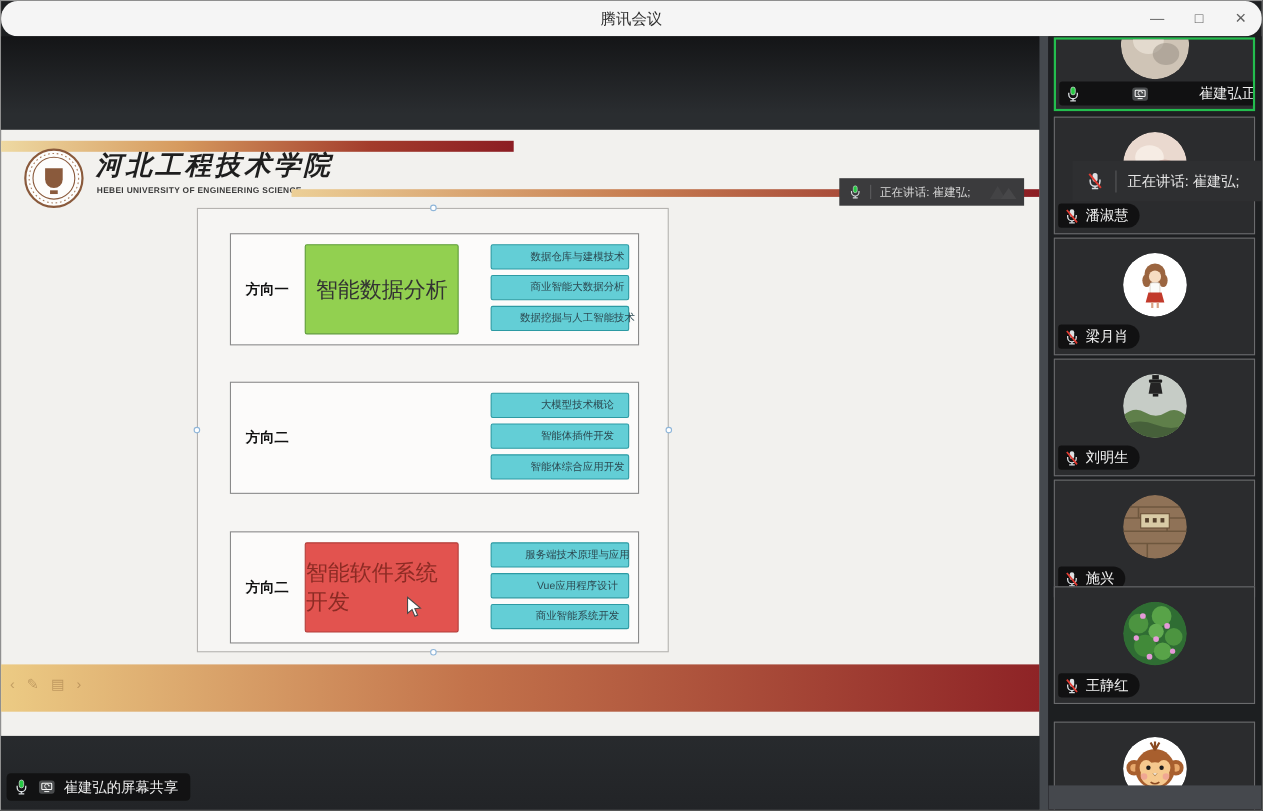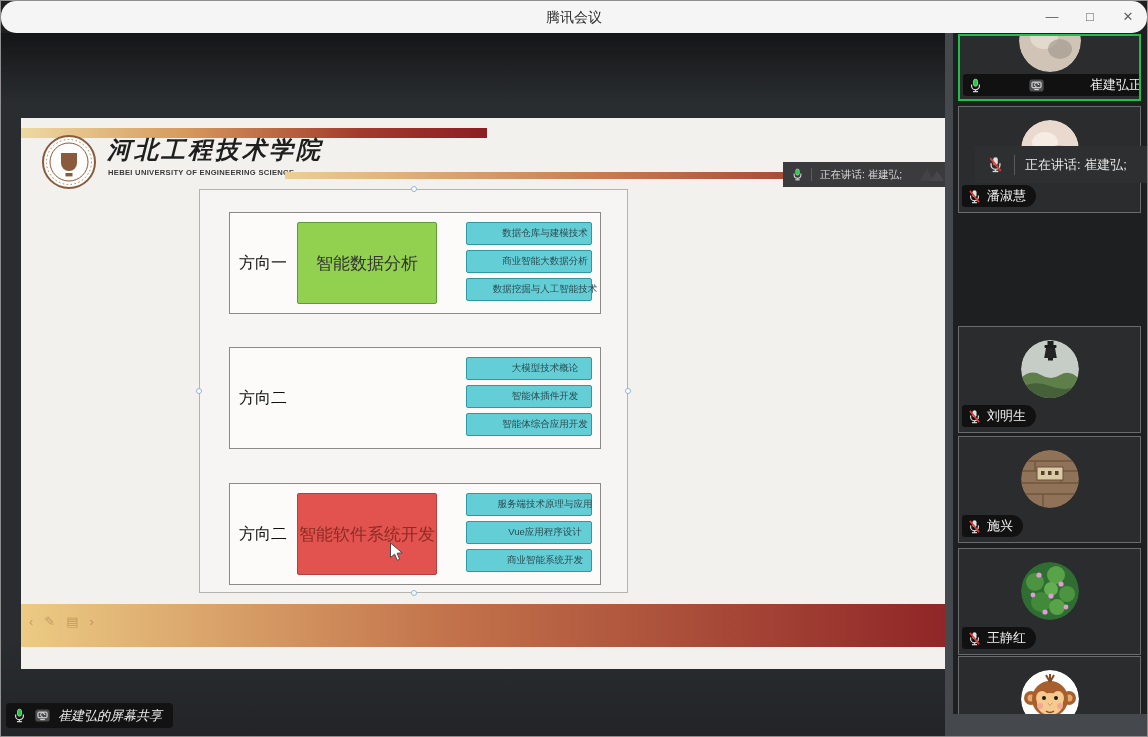--- a/index.html
+++ b/index.html
@@ -9,21 +9,21 @@
   
   .titlebar { position:absolute; left:0; top:0; width:100%; height:32px; background:#f5f5f5;border-radius:15px; }
   .titlebar .title { position:absolute; left:0; right:0; top:0; height:32px; line-height:32px; text-align:center; font-size:14px; color:#2e2e2e; }
   .win-controls { position:absolute; right:0; top:0; height:32px; display:flex; }
   .win-btn { width:38px; height:32px; line-height:32px; text-align:center; font-size:13px; color:#5f5f5f; cursor:default; }
 
   
   .main { position:absolute; left:0; top:32px; width:944px; height:703px;
           background:linear-gradient(180deg,#141517 0%,#2a2d30 10%,#2a2d30 86%,#222427 100%); }
 
-  .slide { position:absolute; left:0; top:85px; width:944px; height:551px; background:#f2f1ee;margin-left:20px; }
+  .slide { position:absolute; left:0; top:85px; width:944px; height:551px; background:#f2f1ee; }
   .bar-top { position:absolute; left:0; top:10px; width:466px; height:10px;
              background:linear-gradient(90deg,#eed9a2 0%,#d69a5e 35%,#a33c2c 72%,#8c1d23 100%); }
   .bar-thin { position:absolute; left:264px; top:54px; width:680px; height:7px;
              background:linear-gradient(90deg,#eccf96 0%,#c87f52 45%,#8c1d23 100%); }
   .bar-bottom { position:absolute; left:0; top:486px; width:944px; height:43px;
              background:linear-gradient(90deg,#eccb84 0%,#c3734b 45%,#8e2326 100%); }
 
   .logo { position:absolute; left:20px; top:16px; width:56px; height:56px; }
   .org-cn { position:absolute; left:86px; top:16px; font-family:"DejaVu Serif", serif; font-style:italic; font-weight:bold;
             font-size:24px; letter-spacing:3px; color:#1e1e1e; }
@@ -32,34 +32,34 @@
   .slide-toast { position:absolute; left:762px; top:44px; width:168px; height:25px; background:#3b3b3d;
                  display:flex; align-items:center; padding-left:8px; }
   .slide-toast .txt { font-size:10.5px; color:#d8d8d8; margin-left:8px; white-space:nowrap; }
   .vdiv { width:1px; height:13px; background:#5c5c5e; margin-left:7px; }
   .toast-mark { position:absolute; right:5px; top:3px; opacity:.55; }
 
   .container { position:absolute; left:178px; top:71px; width:429px; height:404px; background:#f6f5f3; border:1px solid #b5b3b0; }
   .handle { position:absolute; width:6px; height:6px; border:1px solid #8fb6d9; background:#fff; border-radius:50%; }
   .row { position:absolute; left:29px; width:372px; height:102px; background:#fcfbfa; border:1px solid #8a8a8a; }
   .row-label { position:absolute; left:0; top:0; width:66px; height:100%; display:flex; align-items:center; justify-content:center;
-               font-size:16px; font-weight:normal; color:#111; }
+               font-size:13px; font-weight:bold; color:#111; }
   .main-box { position:absolute; left:67px; top:9px; width:140px; height:82px; display:flex; align-items:center; justify-content:center;
-              font-size:17px; border-radius:2px; }
+              font-size:20px; border-radius:2px; }
   .main-box.green { background:#92d050; border:1.5px solid #5e9c39; color:#333; }
   .main-box.red   { background:#e2534f; border:1.5px solid #b23f3b; color:#8c2b24; }
   .course { position:absolute; left:236px; width:126px; height:23px; background:#63ced6; border:1.5px solid #2d9aa3; border-radius:2px;
             display:flex; align-items:center; justify-content:center; font-size:9.5px; color:#2c4a52; white-space:nowrap;padding-left:32px; }
 
   .ghost-controls { position:absolute; left:8px; top:496px; display:flex; gap:11px; opacity:.32; color:#6d4520; font-size:13px; }
 
   .cursor { position:absolute; left:368px; top:424px; }
 
   .share-badge { position:absolute; left:5px; bottom:8px; height:25px; display:inline-flex; align-items:center; gap:8px;
-                 padding:0 11px 0 6px; background:rgba(16,16,16,0.88); border-radius:4px; color:#ededed; font-size:13px;font-style:italic; }
+                 padding:0 11px 0 6px; background:rgba(16,16,16,0.88); border-radius:4px; color:#ededed; font-size:13px; }
 
   
   .divider { position:absolute; left:944px; top:32px; width:8px; height:703px; background:#45494e; }
 
   
   .sidebar { position:absolute; left:952px; top:32px; width:194px; height:703px; background:#1d1f21; overflow:hidden; }
   .tile { position:absolute; left:5px; width:183px; height:107px; background:#2b2c2e; border:1px solid #6a6b6d; overflow:hidden; }
   .tile.active { border:2px solid #23bd4e; height:67px; }
   .avatar { position:absolute; left:50%; transform:translateX(-50%); top:13px; width:58px; height:58px; border-radius:50%; overflow:hidden; }
   .tile.active .avatar { top:-26px; width:62px; height:62px; }
@@ -224,20 +224,41 @@
         </svg>
       </div>
       <div class="name-badge">
         <svg width="15" height="15">
             <use href="#ic-mic-off"></use>
           </svg>
         <span>潘淑慧</span>
       </div>
     </div>
 
+    <div class="tile" style="top:183px">
+      <div class="avatar">
+        <svg width="58" height="58" viewBox="0 0 58 58">
+          <circle cx="29" cy="29" r="29" fill="#ffffff"></circle>
+          <circle cx="29" cy="19" r="9.5" fill="#9b6540"></circle>
+          <ellipse cx="21.5" cy="25" rx="4" ry="6" fill="#9b6540"></ellipse>
+          <ellipse cx="36.5" cy="25" rx="4" ry="6" fill="#9b6540"></ellipse>
+          <circle cx="29" cy="21.5" r="5.5" fill="#f6dcc2"></circle>
+          <rect x="24.5" y="27" width="9" height="10" rx="2" fill="#fbfbf9" stroke="#d7cfc5" stroke-width="0.8"></rect>
+          <path d="M23 36 h12 l2.5 9 h-17 z" fill="#c23a2b"></path>
+          <line x1="26.5" y1="45" x2="26.5" y2="50" stroke="#d9a285" stroke-width="2"></line>
+          <line x1="31.5" y1="45" x2="31.5" y2="50" stroke="#d9a285" stroke-width="2"></line>
+        </svg>
+      </div>
+      <div class="name-badge">
+        <svg width="15" height="15">
+            <use href="#ic-mic-off"></use>
+          </svg>
+        <span>梁月肖</span>
+      </div>
+    </div>
 
     <div class="tile" style="top:403px">
       <div class="avatar">
         <svg width="58" height="58" viewBox="0 0 58 58">
           <circle cx="29" cy="29" r="29" fill="#8f7257"></circle>
           <g stroke="#6e573e" stroke-width="1.4">
             <line x1="0" y1="11" x2="58" y2="11"></line>
               <line x1="0" y1="21" x2="58" y2="21"></line>
             <line x1="0" y1="33" x2="58" y2="33"></line>
               <line x1="0" y1="44" x2="58" y2="44"></line>
@@ -272,21 +293,21 @@
         </svg>
       </div>
       <div class="name-badge">
         <svg width="15" height="15">
             <use href="#ic-mic-off"></use>
           </svg>
         <span>刘明生</span>
       </div>
     </div>
 
-    <div class="tile" style="top:515px">
+    <div class="tile" style="top:500px">
       <div class="avatar">
         <svg width="58" height="58" viewBox="0 0 58 58">
           <circle cx="29" cy="29" r="29" fill="#2f6d33"></circle>
           <circle cx="14" cy="20" r="9" fill="#4c9440"></circle>
             <circle cx="35" cy="13" r="9" fill="#58a348"></circle>
           <circle cx="46" cy="32" r="8" fill="#4c9440"></circle>
             <circle cx="20" cy="40" r="10" fill="#418a39"></circle>
           <circle cx="36" cy="45" r="8" fill="#58a348"></circle>
             <circle cx="30" cy="27" r="7" fill="#63ad52"></circle>
           <g fill="#e59ad8">

